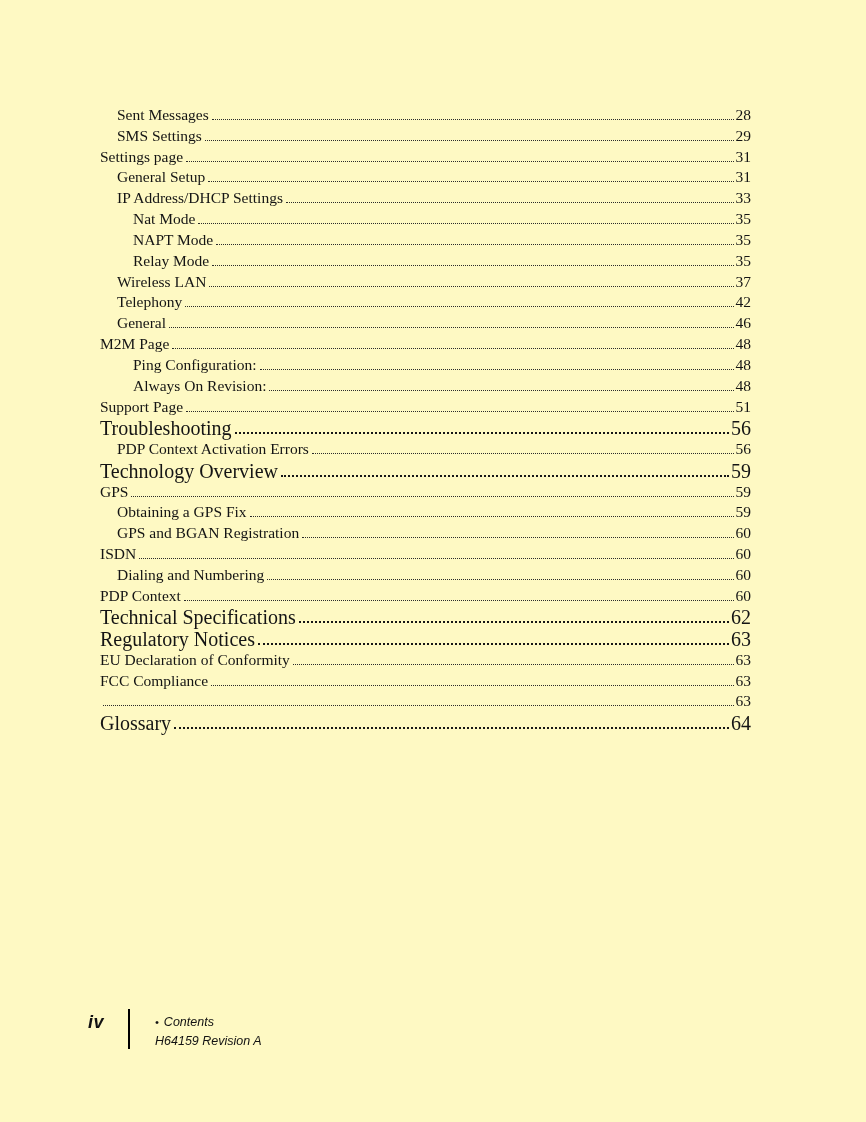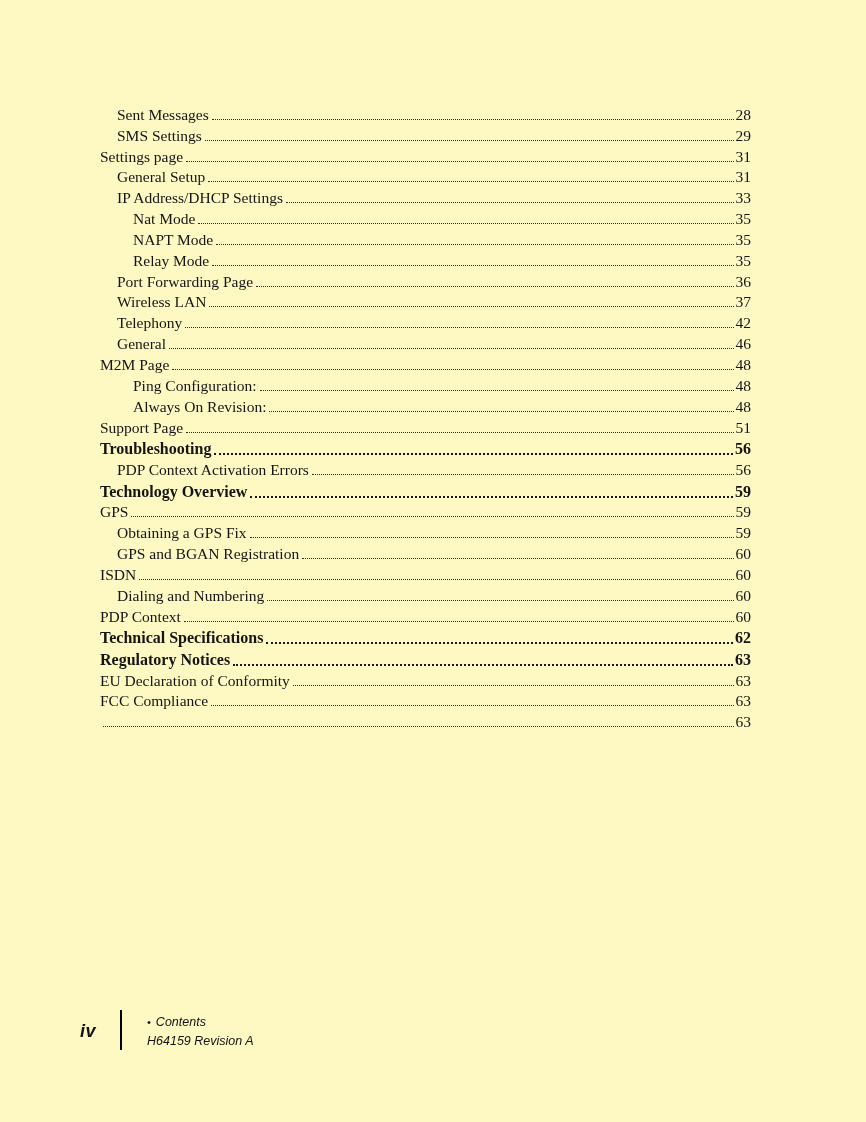--- a/index.html
+++ b/index.html
@@ -45,35 +45,35 @@
     border-bottom: 1.5px dotted #2b2b2b;
     margin: 0 2px 4px 3px;
   }
   .toc-row .pagenum {
     white-space: nowrap;
     line-height: 18px;
   }
   .toc-row.level-1 { padding-left: 17px; }
   .toc-row.level-2 { padding-left: 33px; }
   .toc-row.bold {
-    font-weight: bold;
-    font-size: 16px;
+    font-weight: normal;
+    font-size: 20px;
     height: 21.6px;
   }
   .toc-row.bold .dots {
     border-bottom: 2.4px dotted #161616;
     margin-bottom: 3px;
   }
   
   .footer {
     position: absolute;
-    left: 80px;
+    left: 88px;
     top: 1009px;
     display: flex;
-    align-items: center;
+    align-items: flex-start;
     font-family: "Liberation Sans", sans-serif;
     font-style: italic;
     color: #121212;
   }
   .footer-pagenum {
     width: 40px;
     font-size: 18px;
     font-weight: bold;
     padding-top: 3px;
     letter-spacing: 0.5px;
@@ -141,25 +141,20 @@
       <span class="dots"></span>
       <span class="pagenum">35</span>
     </div>
 
     <div class="toc-row level-2">
       <span class="label">Relay Mode</span>
       <span class="dots"></span>
       <span class="pagenum">35</span>
     </div>
 
-    <div class="toc-row level-1">
-      <span class="label">Port Forwarding Page</span>
-      <span class="dots"></span>
-      <span class="pagenum">36</span>
-    </div>
 
     <div class="toc-row level-1">
       <span class="label">Wireless LAN</span>
       <span class="dots"></span>
       <span class="pagenum">37</span>
     </div>
 
 
     <div class="toc-row level-1">
       <span class="label">Telephony</span>
@@ -276,20 +271,25 @@
       <span class="label">FCC Compliance</span>
       <span class="dots"></span>
       <span class="pagenum">63</span>
     </div>
 
     <div class="toc-row level-0">
       <span class="dots"></span>
       <span class="pagenum">63</span>
     </div>
 
+    <div class="toc-row level-0 bold">
+      <span class="label">Glossary</span>
+      <span class="dots"></span>
+      <span class="pagenum">64</span>
+    </div>
   </div>
 
   <div class="footer">
     <div class="footer-pagenum">iv</div>
     <div class="footer-divider"></div>
     <div class="footer-text">
       <div class="footer-line1">
         <span class="bullet">•</span><span>Contents</span>
       </div>
       <div class="footer-line2">H64159 Revision A</div>

